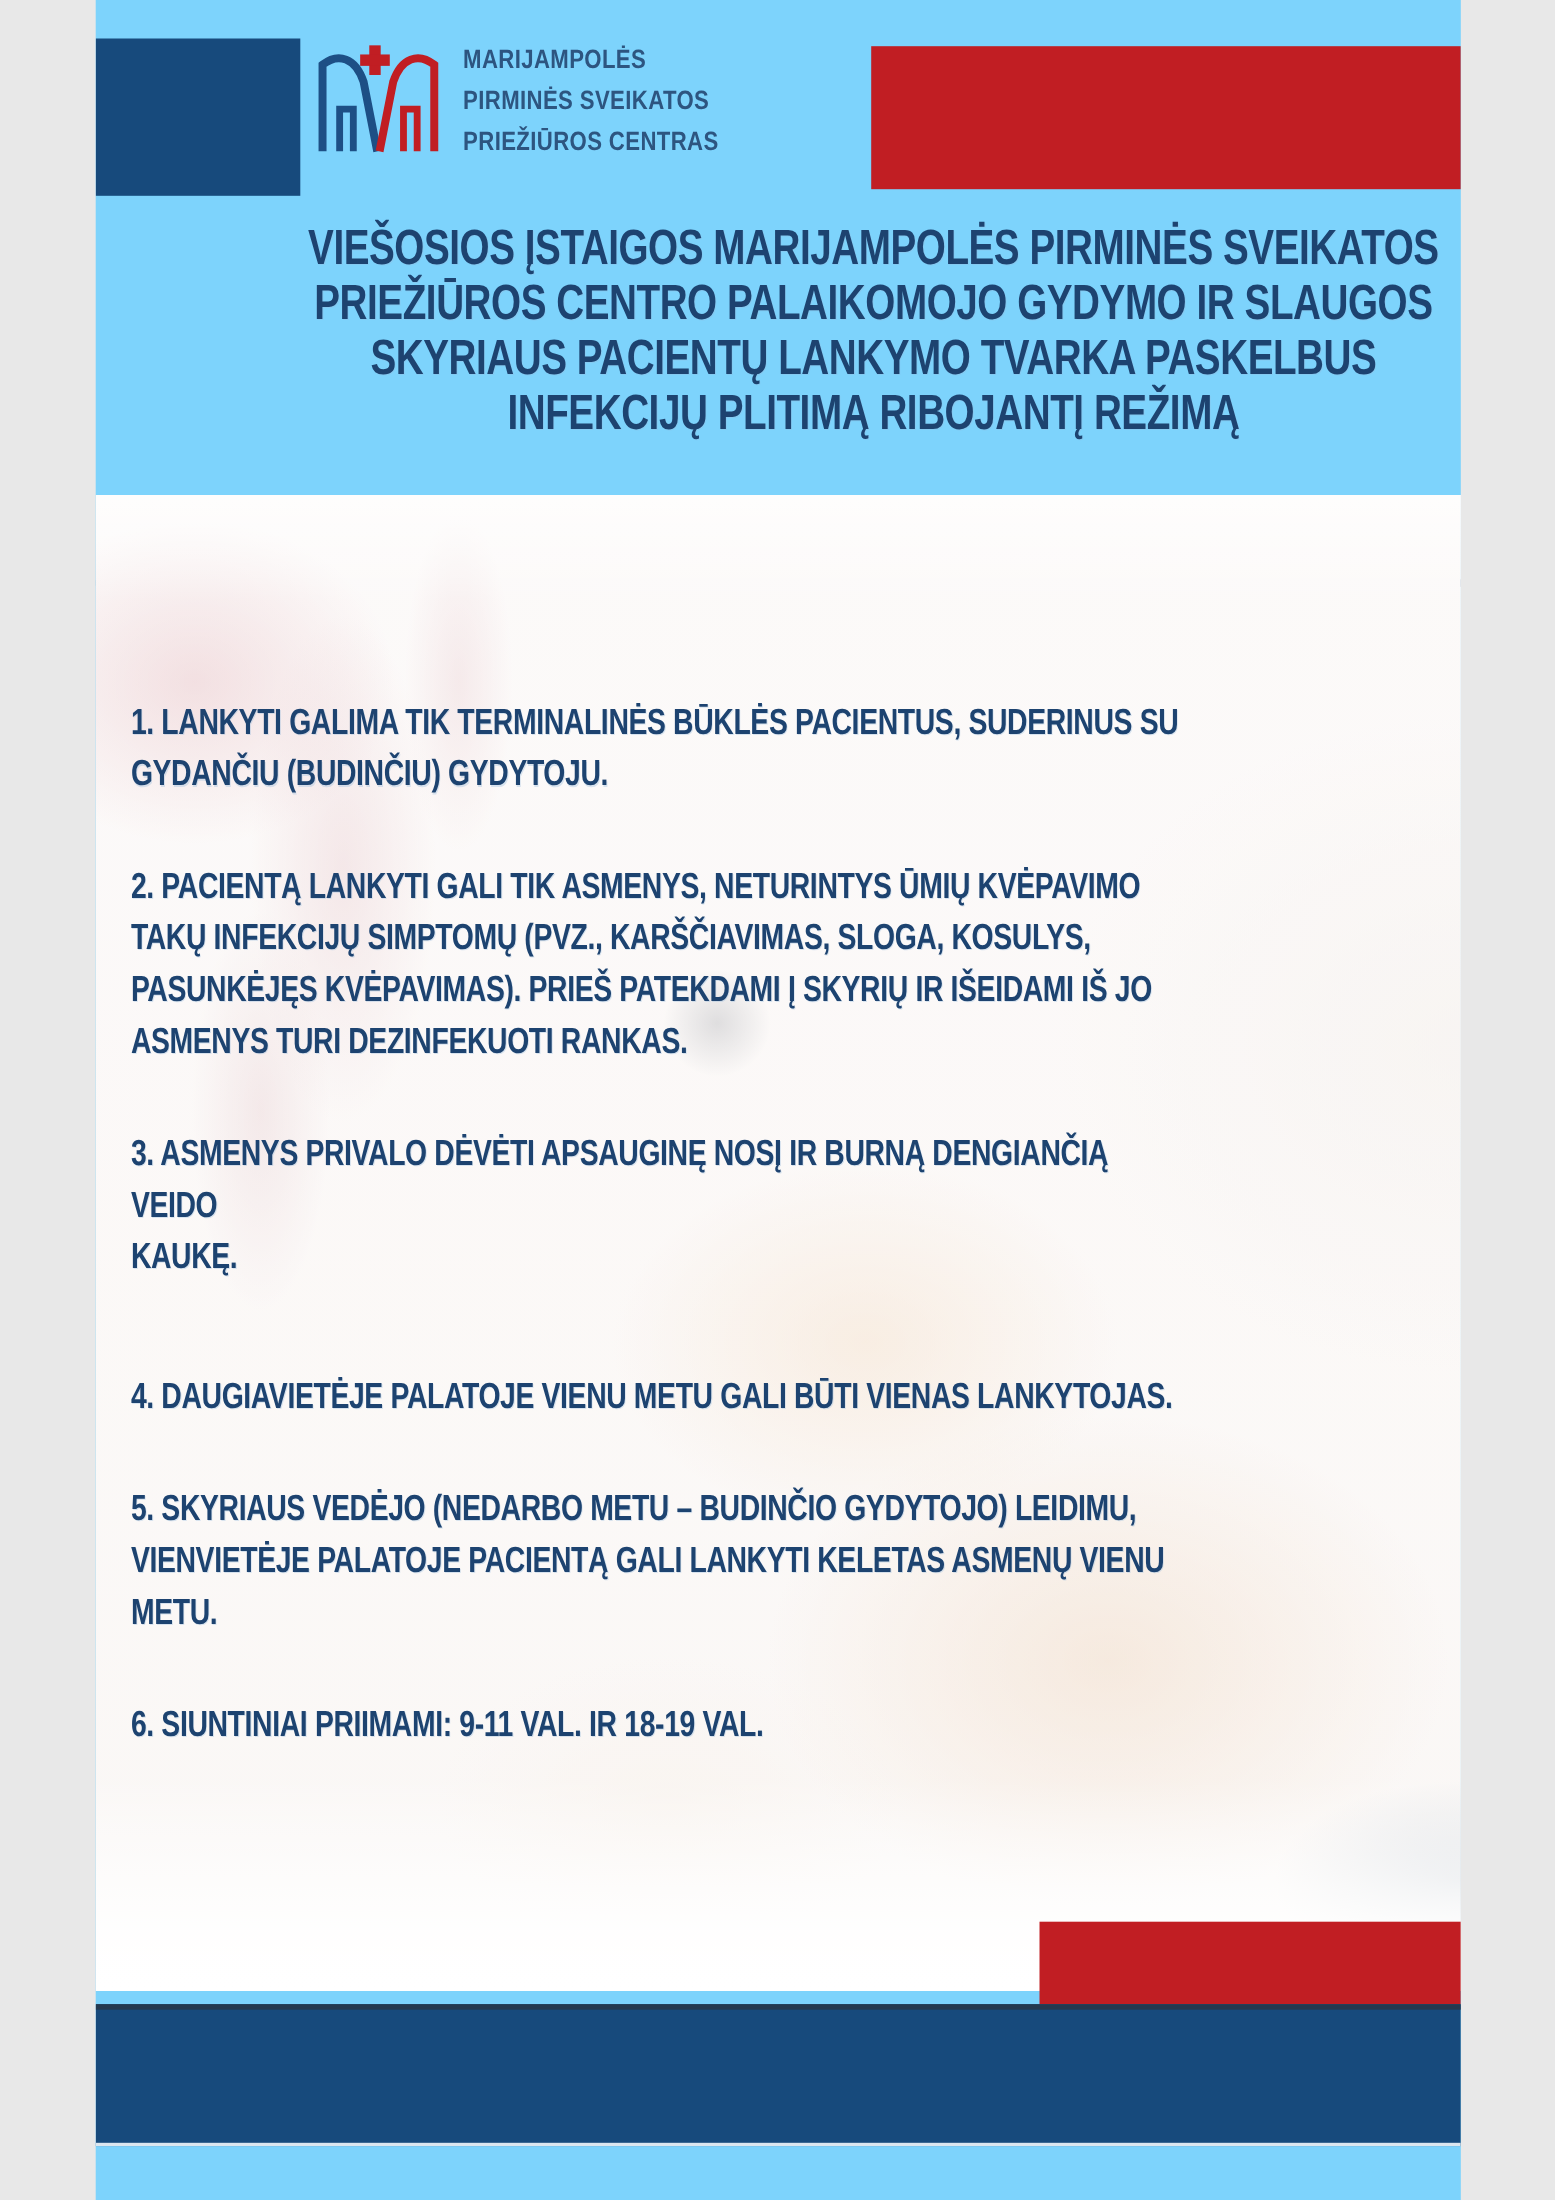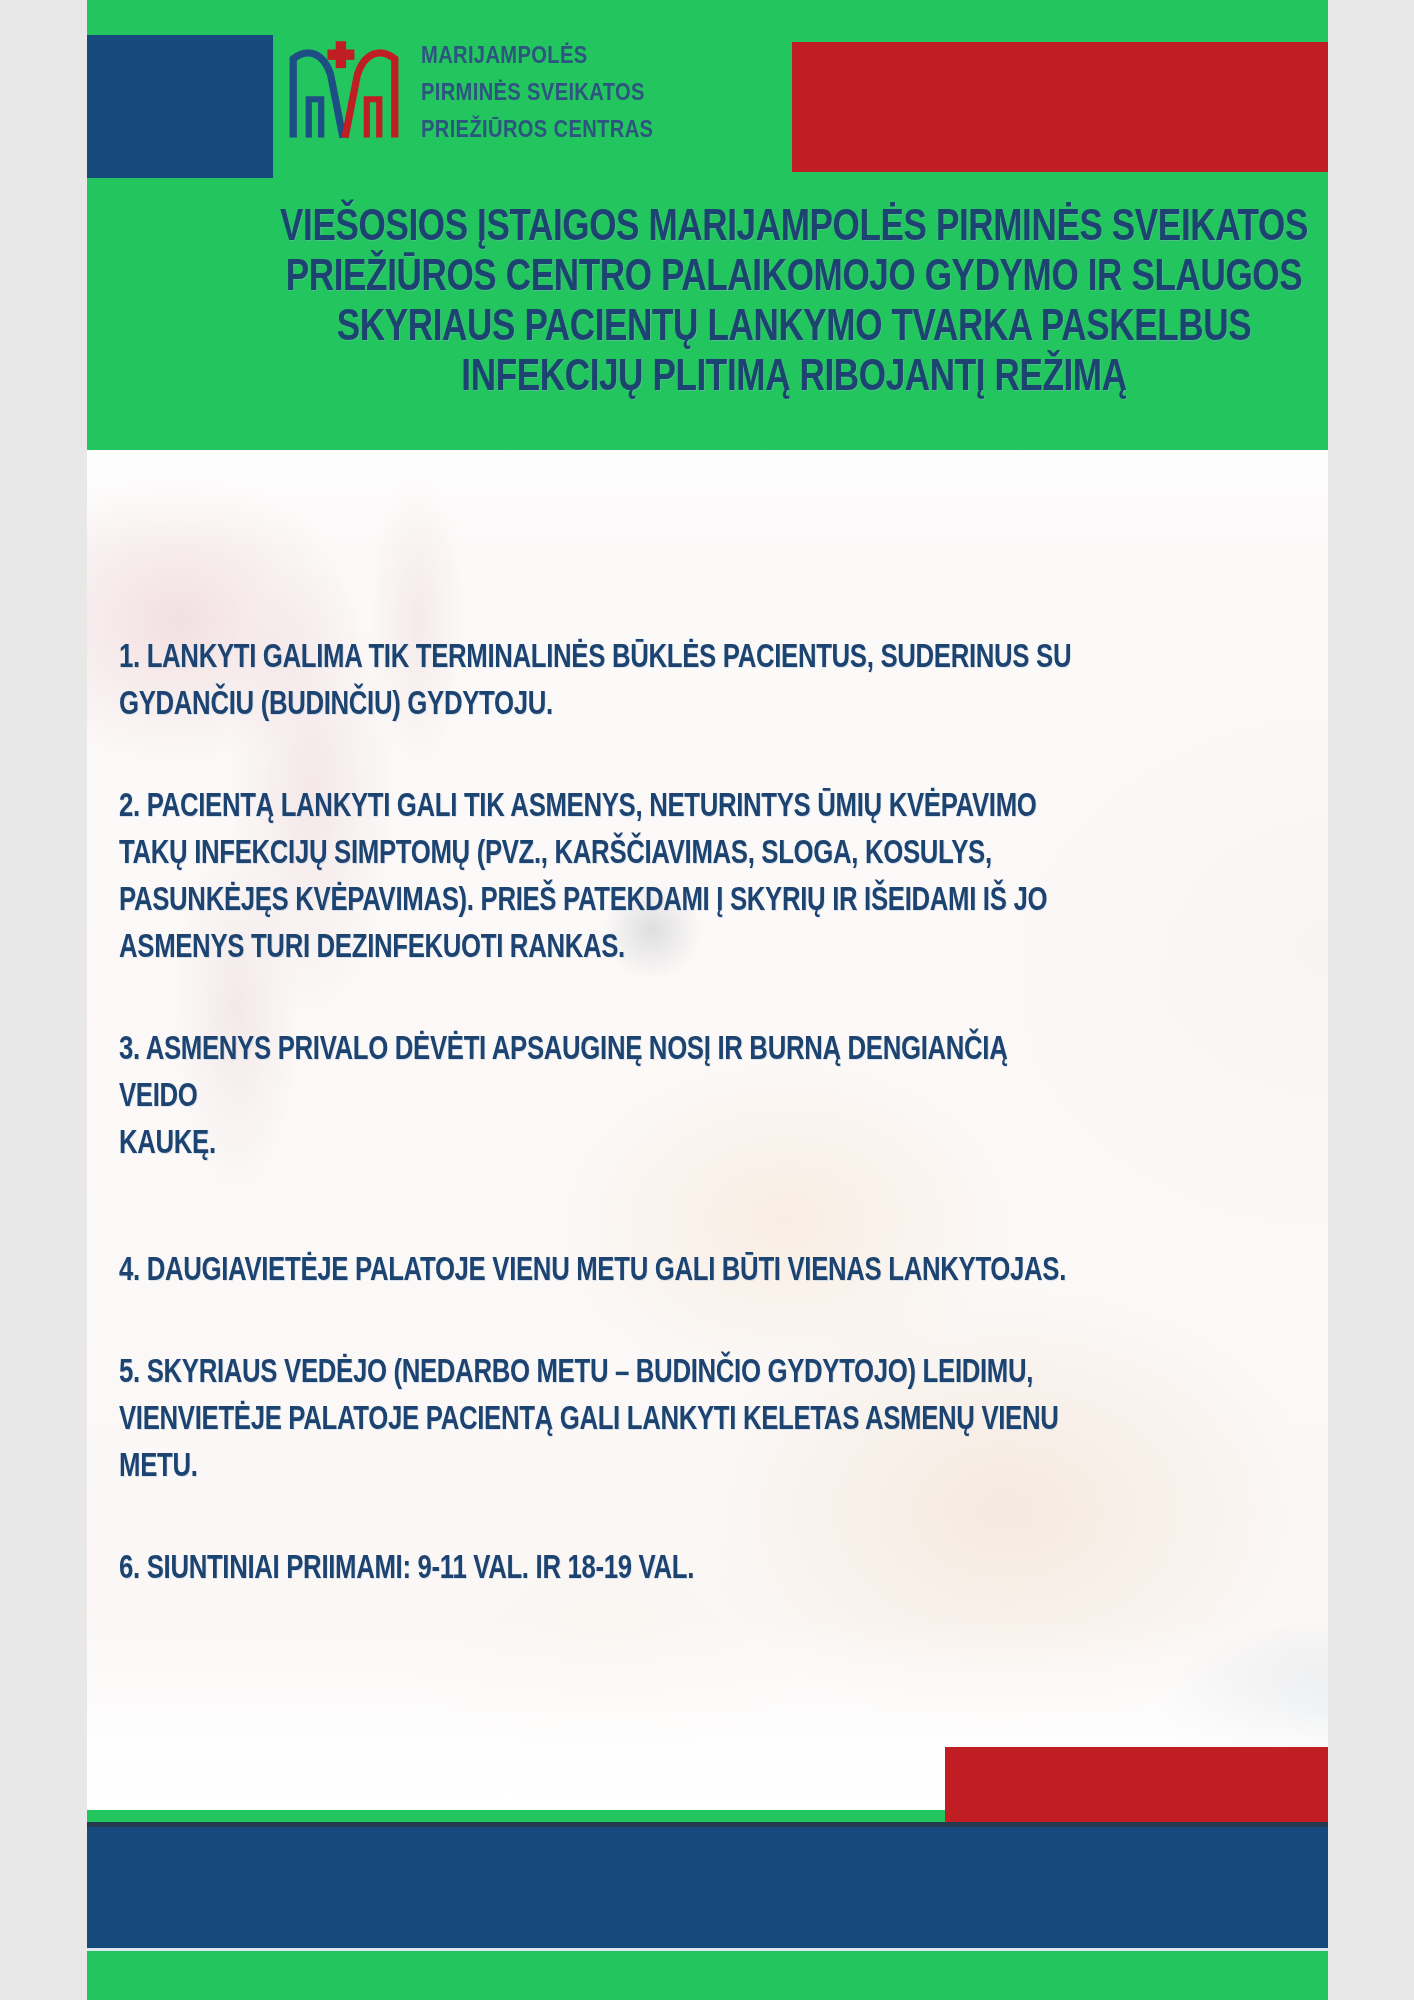--- a/index.html
+++ b/index.html
@@ -1,18 +1,18 @@
 <!DOCTYPE html>
 <html style="--navy: #1d4370; --blue: #174a7c; --red: #c11e23; --logo_text: #2d5580;"><head>
 <meta charset="utf-8">
 <style>
   html,body{margin:0;padding:0;background:#e8e8e8;}
   .page{
     position:relative;width:1241px;height:2000px;margin:0 auto;
-    background:#22c55e;overflow:hidden;
+    background:#7dd3fc;overflow:hidden;
     font-family:"Liberation Sans",sans-serif;
   }
   
   .top-blue-bar{position:absolute;left:0;top:35px;width:186px;height:143px;background:var(--blue,#174a7c);}
   .top-red-bar{position:absolute;left:705px;top:42px;right:0;height:130px;background:var(--red,#c11e23);}
   .brand{position:absolute;left:200px;top:36px;display:flex;align-items:center;gap:20px;}
   .brand svg{display:block;}
   .brand-text{
     color:var(--logo_text,#2d5580);font-weight:bold;font-size:24px;line-height:37px;
     letter-spacing:.4px;transform:scaleX(.84);transform-origin:left center;white-space:nowrap;

